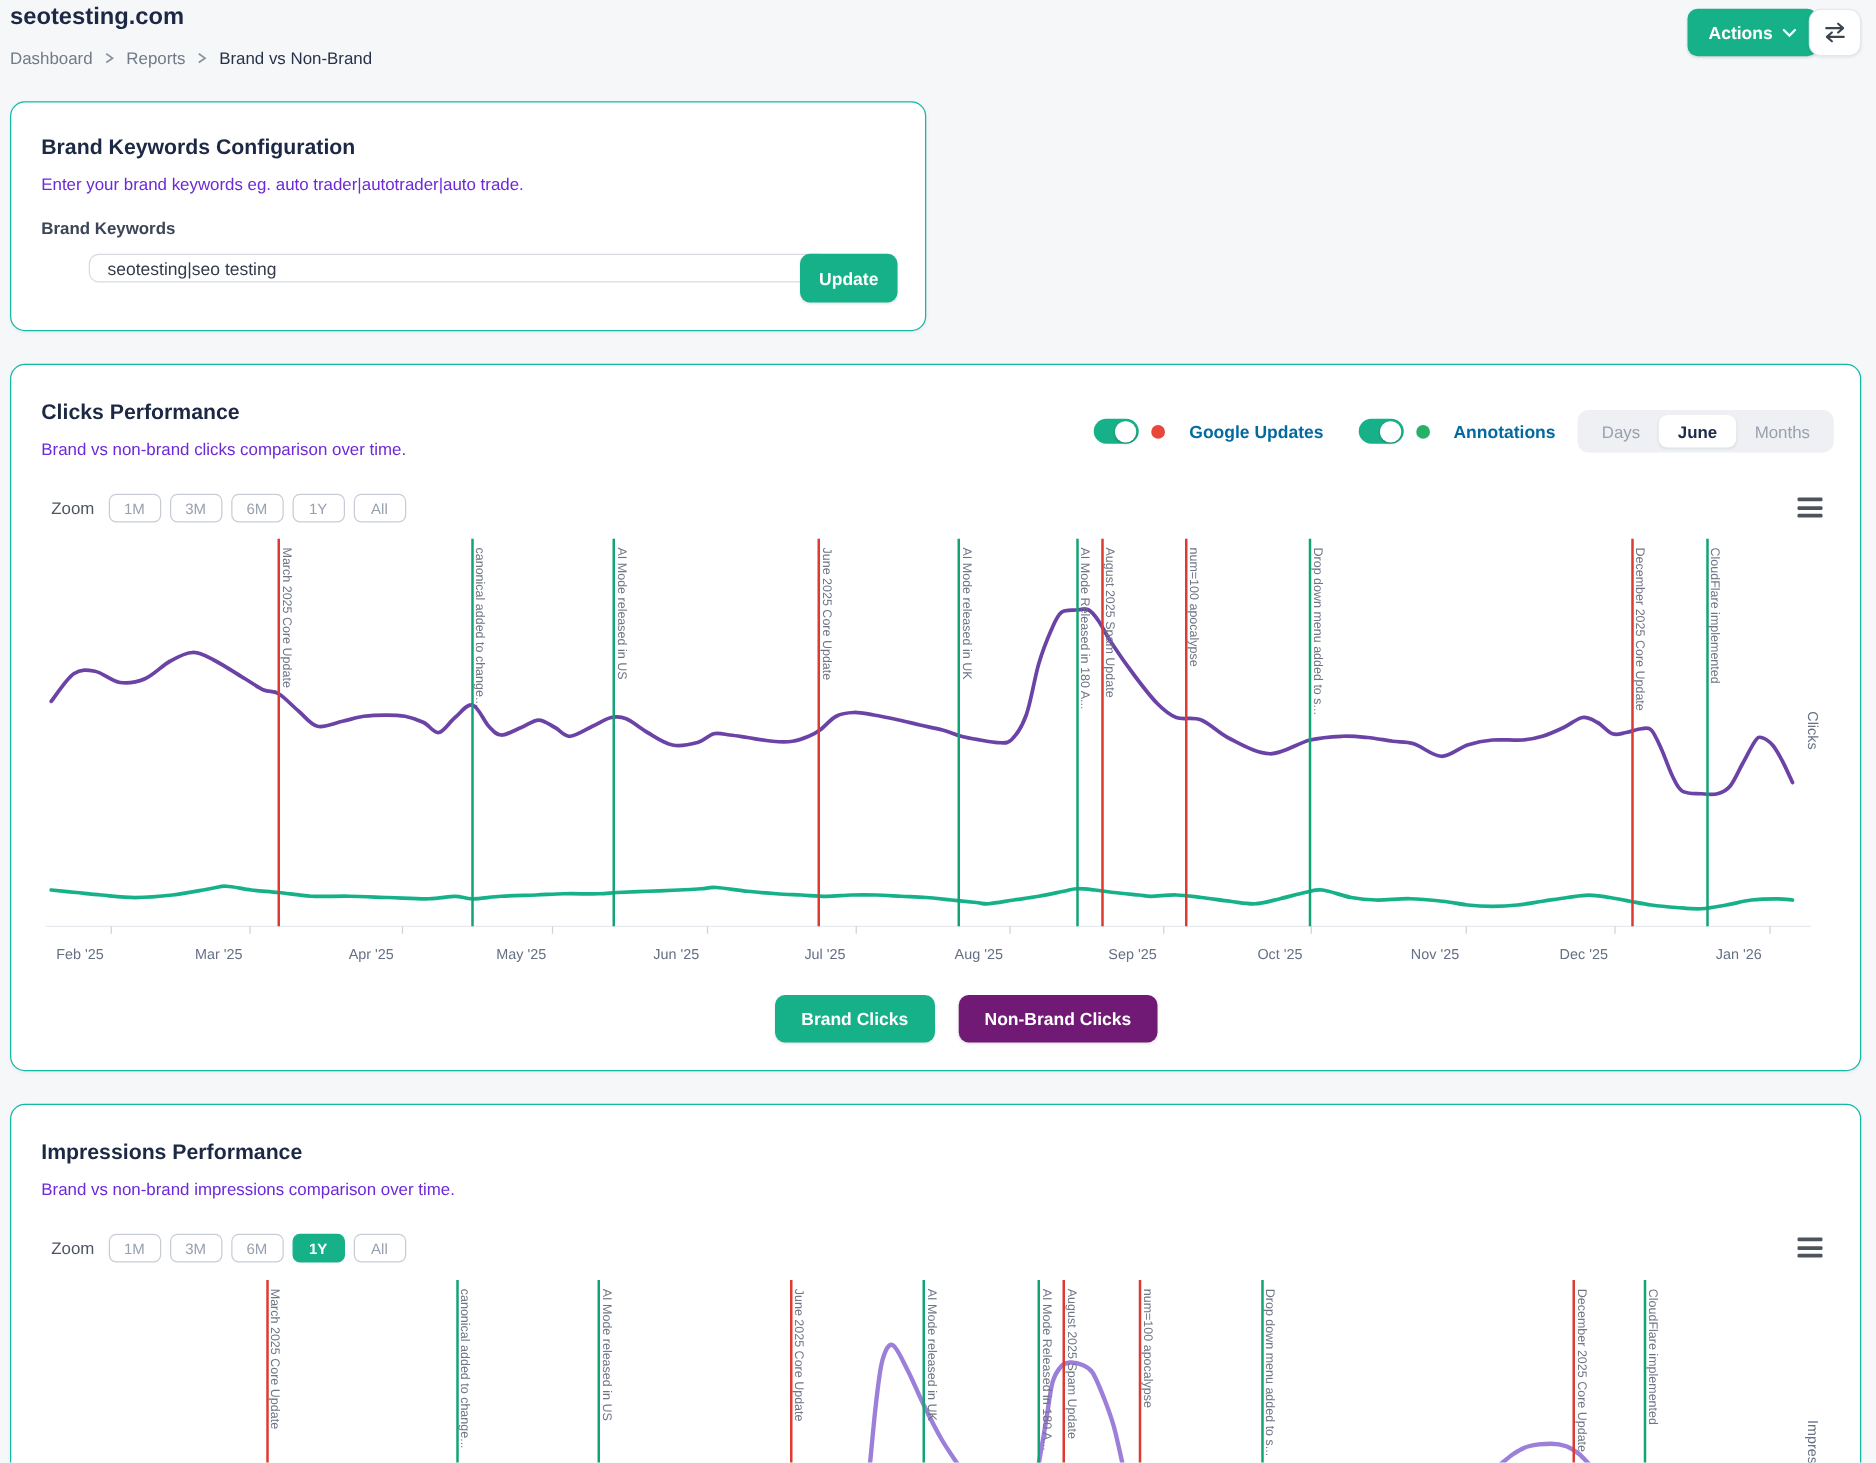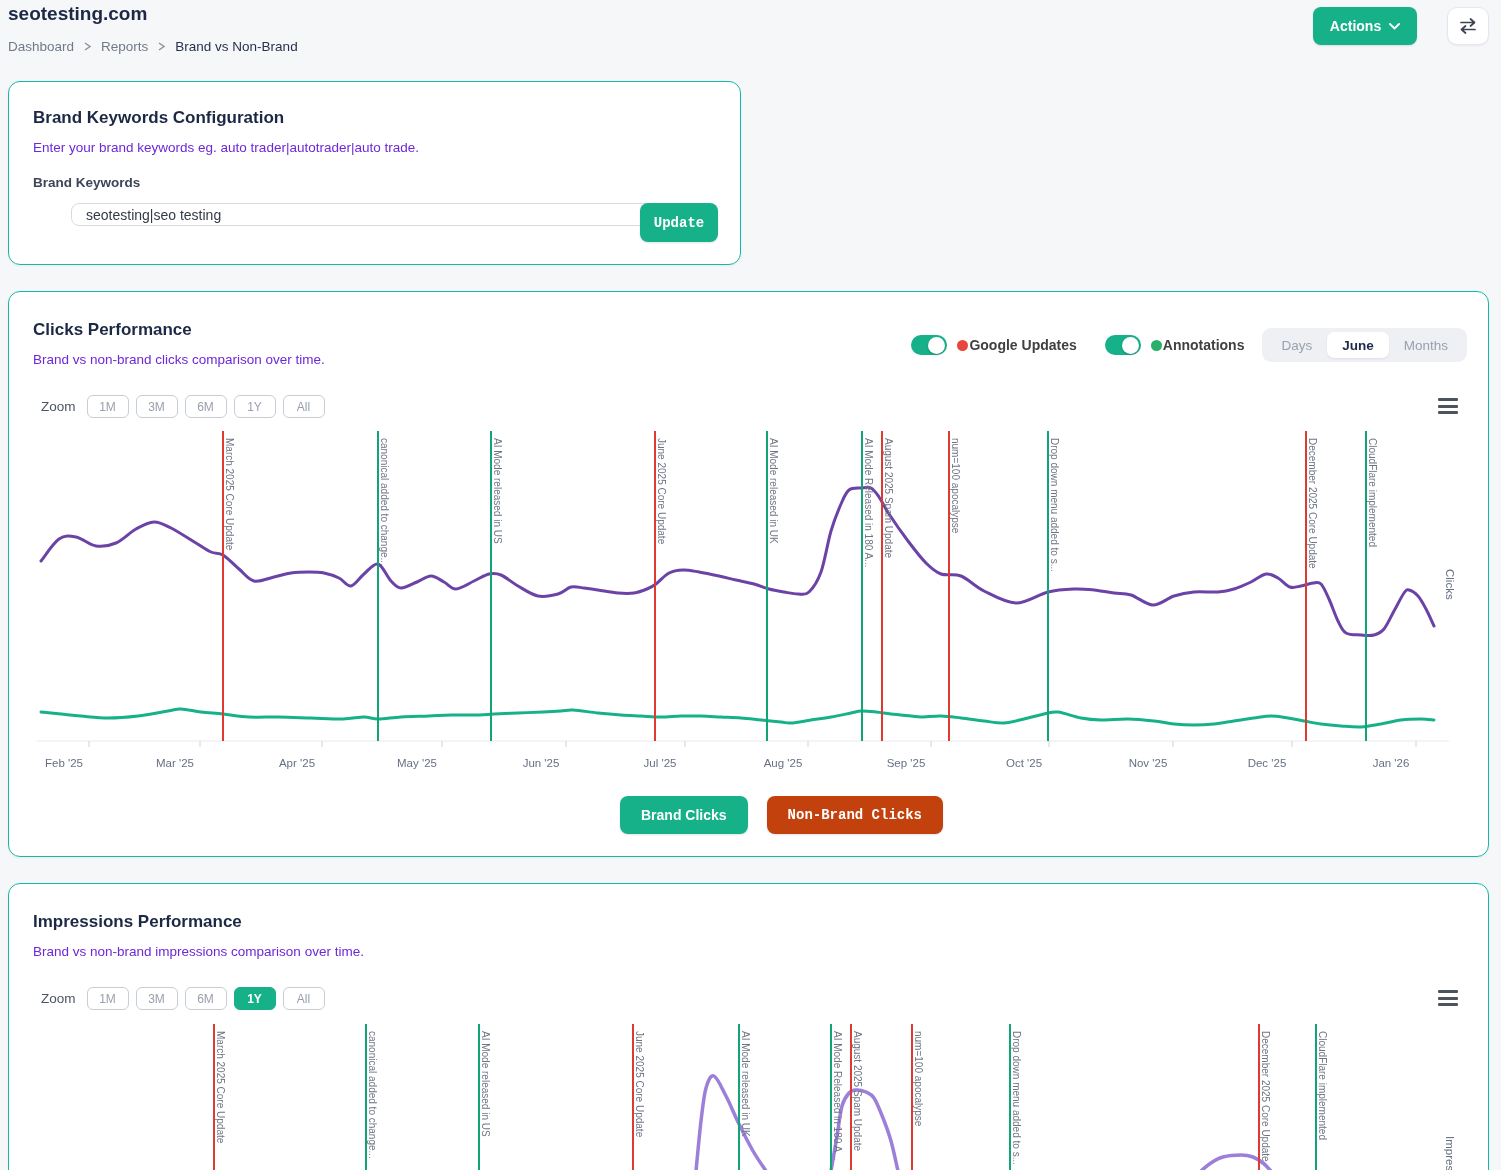--- a/index.html
+++ b/index.html
@@ -16,50 +16,50 @@
   .breadcrumb { left:8px; top:39px; display:flex; align-items:center; gap:9px; font-size:13.5px; color:#717a89; }
   .breadcrumb .crumb { cursor:pointer; }
   .breadcrumb .crumb.current { color:#27324a; }
   .chev { width:9px; height:11px; }
   .btn-green {
     background:#17b189; color:#fff; border:none; border-radius:8px;
     font-family:inherit; font-size:14px; font-weight:bold; cursor:pointer;
     display:flex; align-items:center; justify-content:center; gap:8px;
     box-shadow:0 1px 2px rgba(16,24,40,.12);
   }
-  .actions-btn { left:1313px; top:7px; width:104px; height:38px; }
+  .actions-btn { left:1350px; top:7px; width:104px; height:38px; }
   .swap-btn {
     left:1447px; top:7px; width:42px; height:38px; background:#fff;
     border:1px solid #e4e7ec; border-radius:10px; cursor:pointer;
     display:flex; align-items:center; justify-content:center;
     box-shadow:0 1px 2px rgba(16,24,40,.06);
   }
   
   .card {
     position:absolute; background:#fff; border:1px solid #14b8a6; border-radius:12px;
     box-shadow:0 1px 3px rgba(16,24,40,.05);
   }
   .card-title { position:absolute; left:24px; font-size:17px; font-weight:bold; color:#1c2844; }
   .card-sub { position:absolute; left:24px; font-size:13.5px; color:#6d28d9; }
   #card-config { left:8px; top:81px; width:733px; height:184px; }
   .field-label { position:absolute; left:24px; top:93px; font-size:13.5px; font-weight:bold; color:#3c4657; }
   .kw-input {
     position:absolute; left:24px; top:121px; width:593px; height:23px;
     border:1px solid #d7dbe1; border-radius:8px; padding:0 14px;
     font-family:inherit; font-size:14px; color:#333b49; background:#fff;margin-left:38px;
   }
-  .update-btn { position:absolute; left:631px; top:121px; width:78px; height:39px;font-family:Liberation Mono, monospace; }
+  .update-btn { position:absolute; left:631px; top:121px; width:78px; height:39px; }
   #card-clicks { left:8px; top:291px; width:1481px; height:566px; }
   #card-impressions { left:8px; top:883px; width:1481px; height:330px; }
   
   .controls { position:absolute; top:36px; right:21px; display:flex; align-items:center; }
   .toggle { width:36px; height:20px; border-radius:10px; background:#17b189; position:relative; cursor:pointer; }
   .toggle .knob { position:absolute; left:17px; top:1.5px; width:17px; height:17px; border-radius:50%; background:#fff; box-shadow:0 1px 2px rgba(0,0,0,.25); }
   .dot { width:11px; height:11px; border-radius:50%; margin-left:10px; }
-  .toggle-label { margin-left:1px; font-size:14px; font-weight:bold; color:#404040; }
+  .toggle-label { margin-left:19px; font-size:14px; font-weight:bold; color:#0369a1; }
   .gap28 { width:28px; }
   .segmented { margin-left:18px; background:#eef0f3; border-radius:9px; padding:4px; display:flex; height:34px; }
   .seg-item { padding:4px 15px; font-size:13.5px; color:#98a1ae; border-radius:7px; display:flex; align-items:center; cursor:pointer; }
   .seg-item.active { background:#fff; color:#1f2b49; font-weight:bold; box-shadow:0 1px 2px rgba(16,24,40,.08); }
   .zoom-row { position:absolute; left:32px; top:103px; display:flex; align-items:center; gap:7px; }
   .zoom-label { font-size:13.5px; color:#4d5564; margin-right:4px; }
   .zoom-btn {
     width:42px; height:23px; border:1px solid #c8cdd5; border-radius:6px; background:transparent;
     font-family:inherit; font-size:12px; color:#98a1ae; cursor:pointer;
     display:flex; align-items:center; justify-content:center;
@@ -194,21 +194,21 @@
       <text x="1042" y="12" fill="#6d7584" font-size="10px" transform="rotate(90 1042 12)">Drop down menu added to s...</text>
       <line x1="1297" y1="5" x2="1297" y2="315" stroke="#dd3b31" stroke-width="2"></line>
       <text x="1300" y="12" fill="#6d7584" font-size="10px" transform="rotate(90 1300 12)">December 2025 Core Update</text>
       <line x1="1357" y1="5" x2="1357" y2="315" stroke="#12a376" stroke-width="2"></line>
       <text x="1360" y="12" fill="#6d7584" font-size="10px" transform="rotate(90 1360 12)">CloudFlare implemented</text>
       <text x="1437" y="143" fill="#667085" font-size="11.5px" transform="rotate(90 1437 143)">Clicks</text>
     </svg>
 
   <div class="legend-row">
     <button class="btn-green legend-btn" style="background:#17b189;">Brand Clicks</button>
-    <button class="btn-green legend-btn" style="background:#c2410c;font-family:Liberation Mono, monospace;">Non-Brand Clicks</button>
+    <button class="btn-green legend-btn" style="background:#701a75;">Non-Brand Clicks</button>
   </div>
 </div>
 
 <div class="card" id="card-impressions">
   <div class="card-title" style="top:28px;">Impressions Performance</div>
   <div class="card-sub" style="top:60px;">Brand vs non-brand impressions comparison over time.</div>
 
   <div class="zoom-row">
     <span class="zoom-label">Zoom</span>
     <button class="zoom-btn">1M</button>

